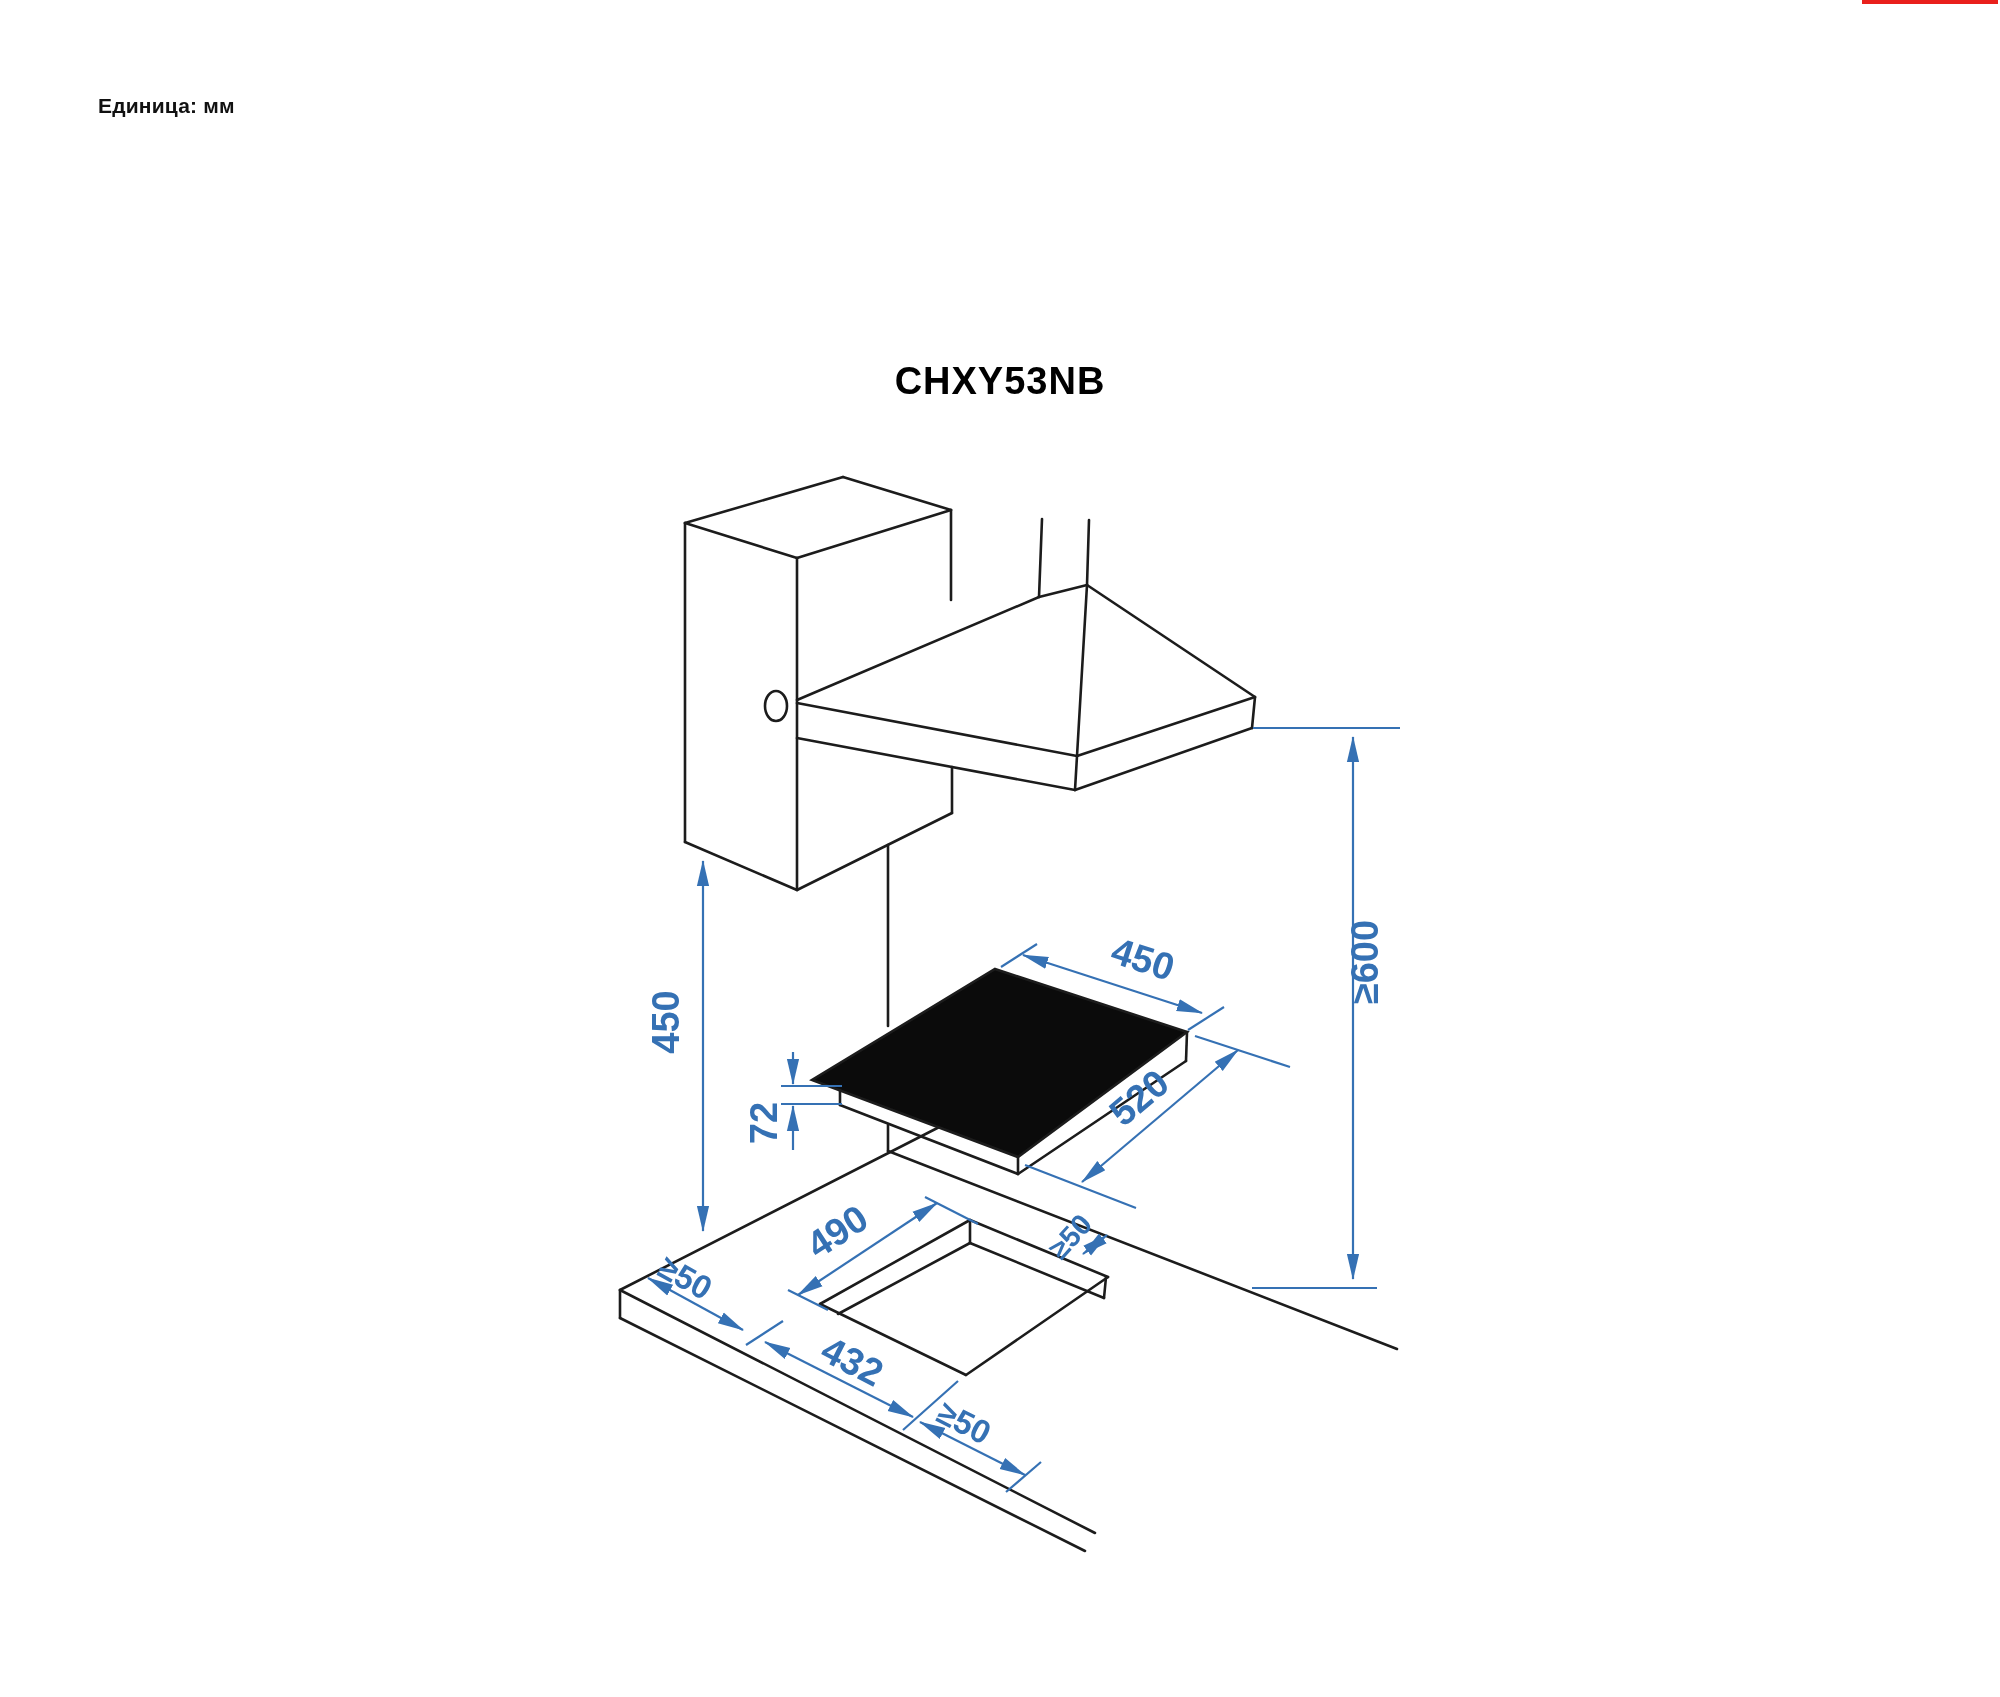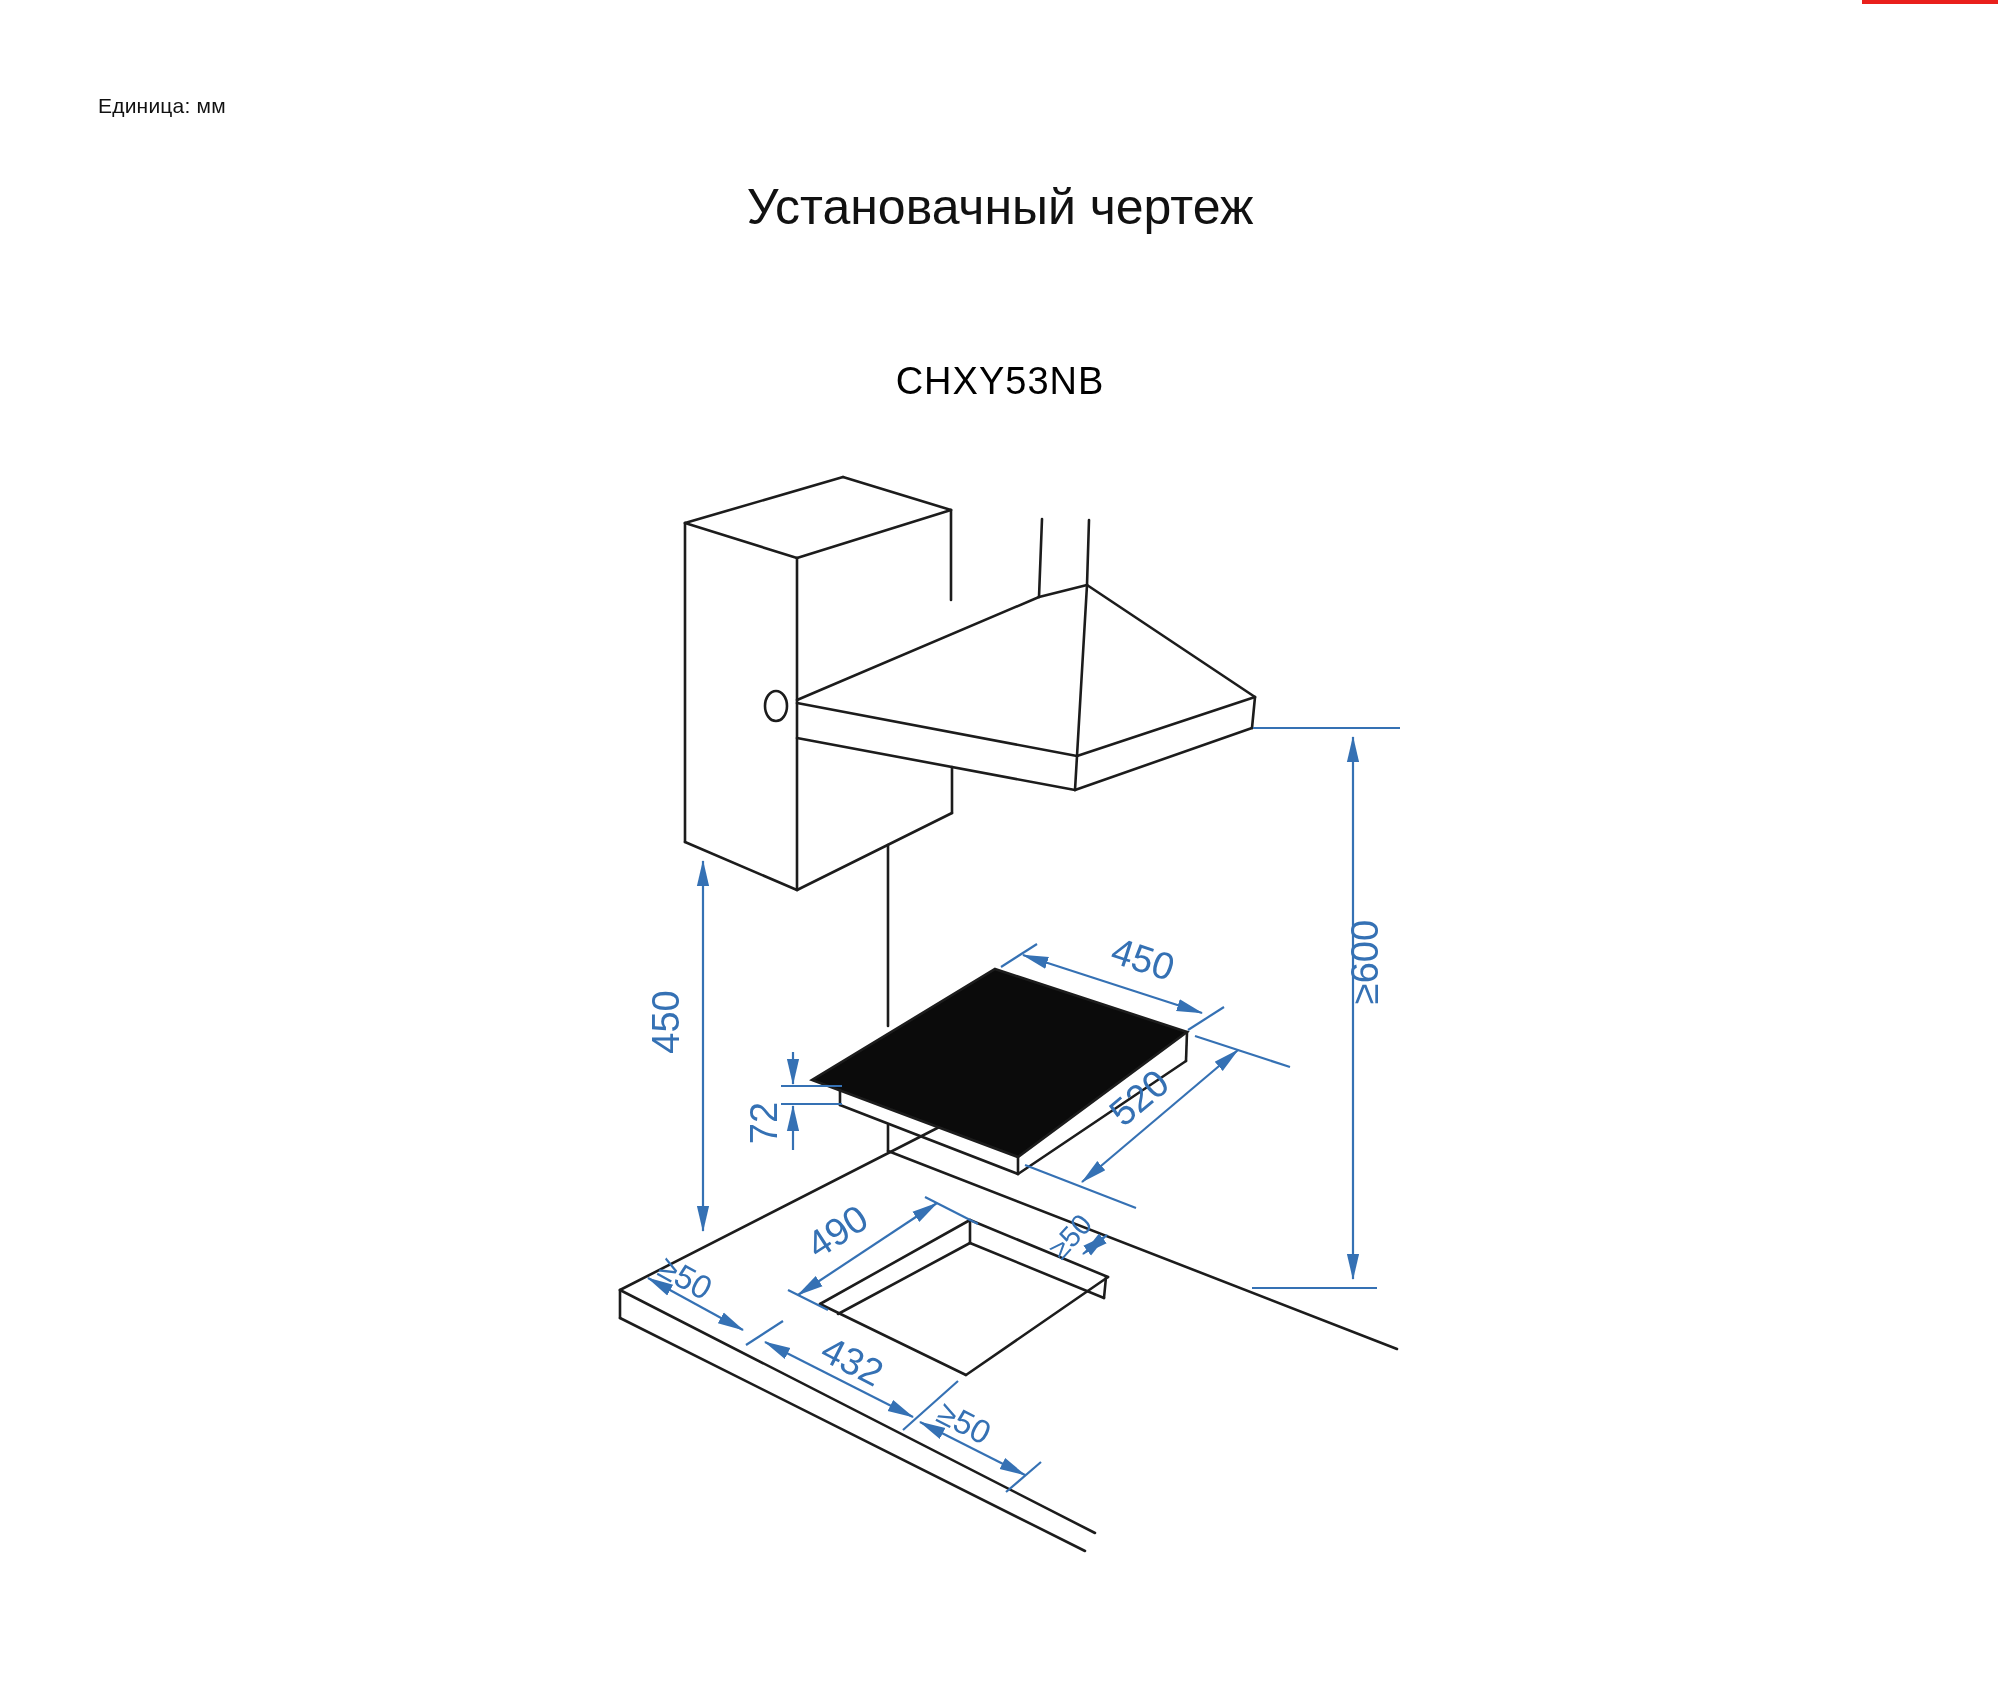--- a/index.html
+++ b/index.html
@@ -2,20 +2,21 @@
 <html><head>
 <meta charset="utf-8">
 <style>
   html,body{margin:0;padding:0;background:#f4f4f4;}
   #canvas{
     position:relative;
     width:2000px;height:1697px;
     background:#ffffff;
     font-family:"Liberation Sans", sans-serif;
     overflow:hidden;
+    font-weight:bold;
   }
   .unit-label{
     position:absolute;left:98px;top:94px;
     font-size:21px;color:#111;letter-spacing:.2px;
   }
   .accent-bar{
     position:absolute;top:0;right:2px;width:136px;height:4px;
     background:#e9201c;
   }
   .title{
@@ -39,21 +40,20 @@
 </style>
 </head>
 <body>
 
 <div id="canvas">
 
   <div class="accent-bar"></div>
 
   <div class="unit-label">Единица: мм</div>
 
-  <div class="title">Установачный чертеж</div>
 
   <div class="model">CHXY53NB</div>
 
   <svg width="2000" height="1697" viewBox="0 0 2000 1697">
     <defs>
       <marker id="arr" viewBox="0 0 12 8" refX="11.5" refY="4" markerWidth="12" markerHeight="8" orient="auto-start-reverse" markerUnits="strokeWidth">
         <path d="M0,1.2 L12,4 L0,6.8 Z" fill="#3571b4"></path>
       </marker>
     </defs>
 

